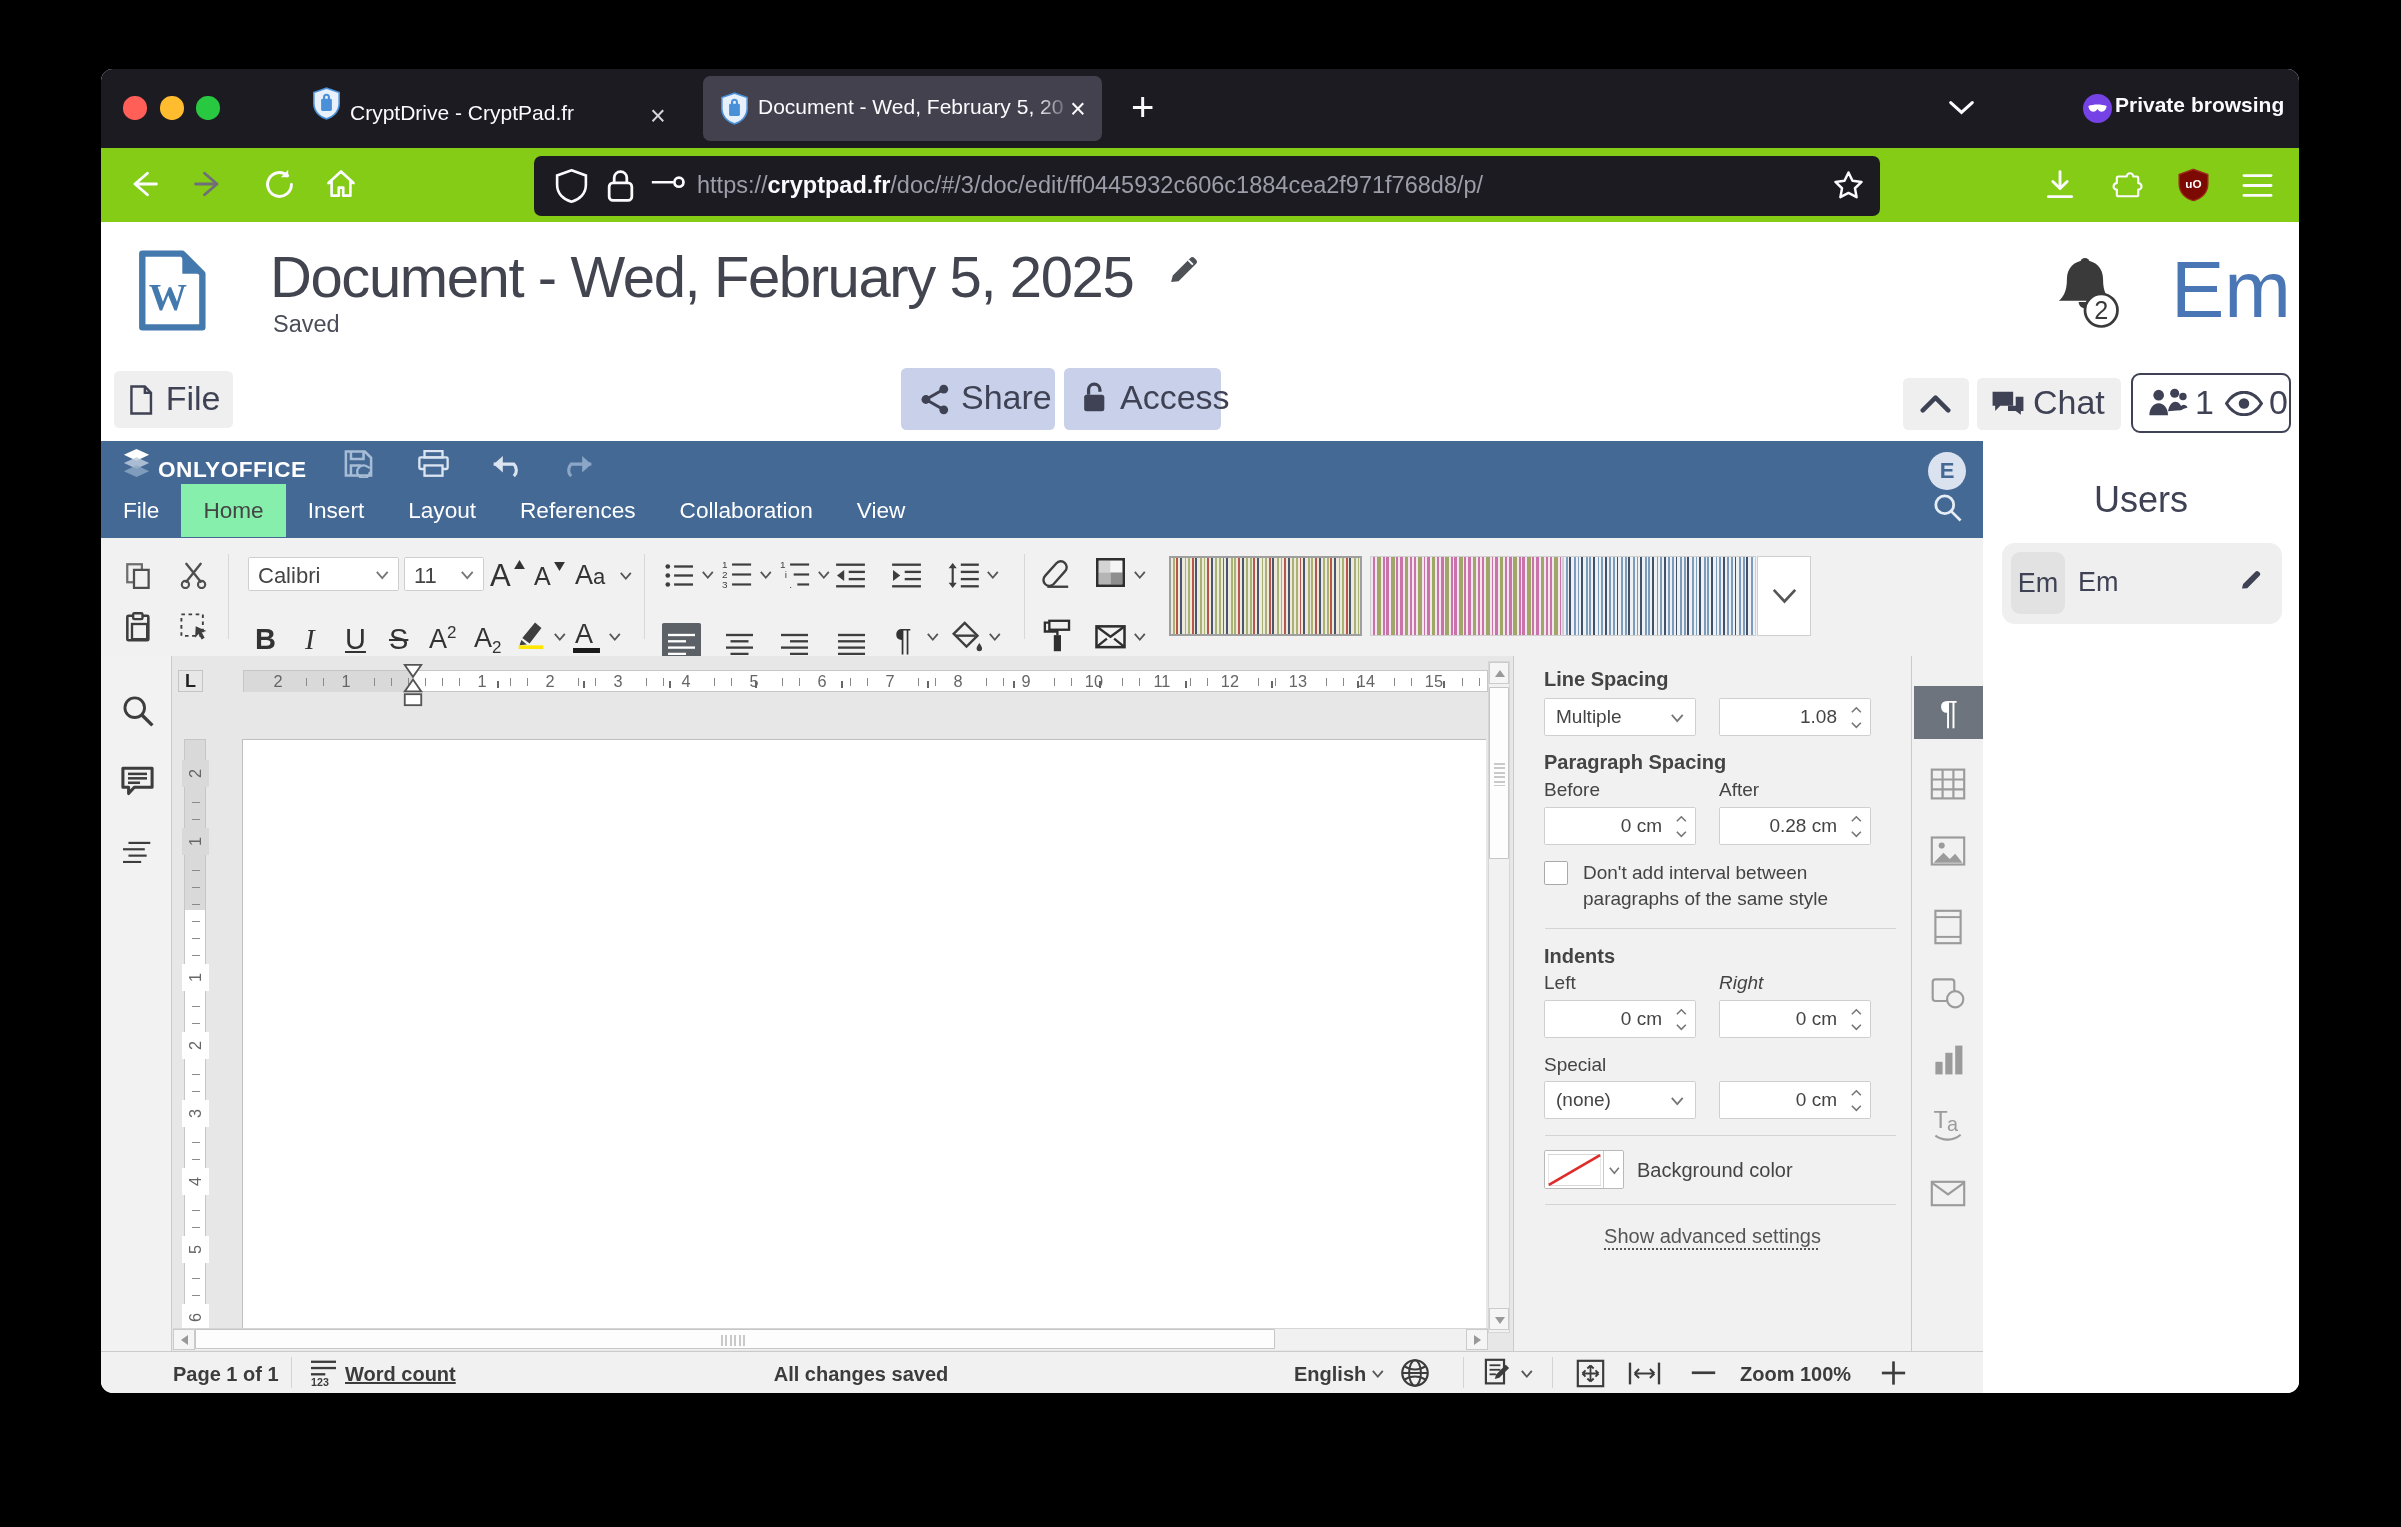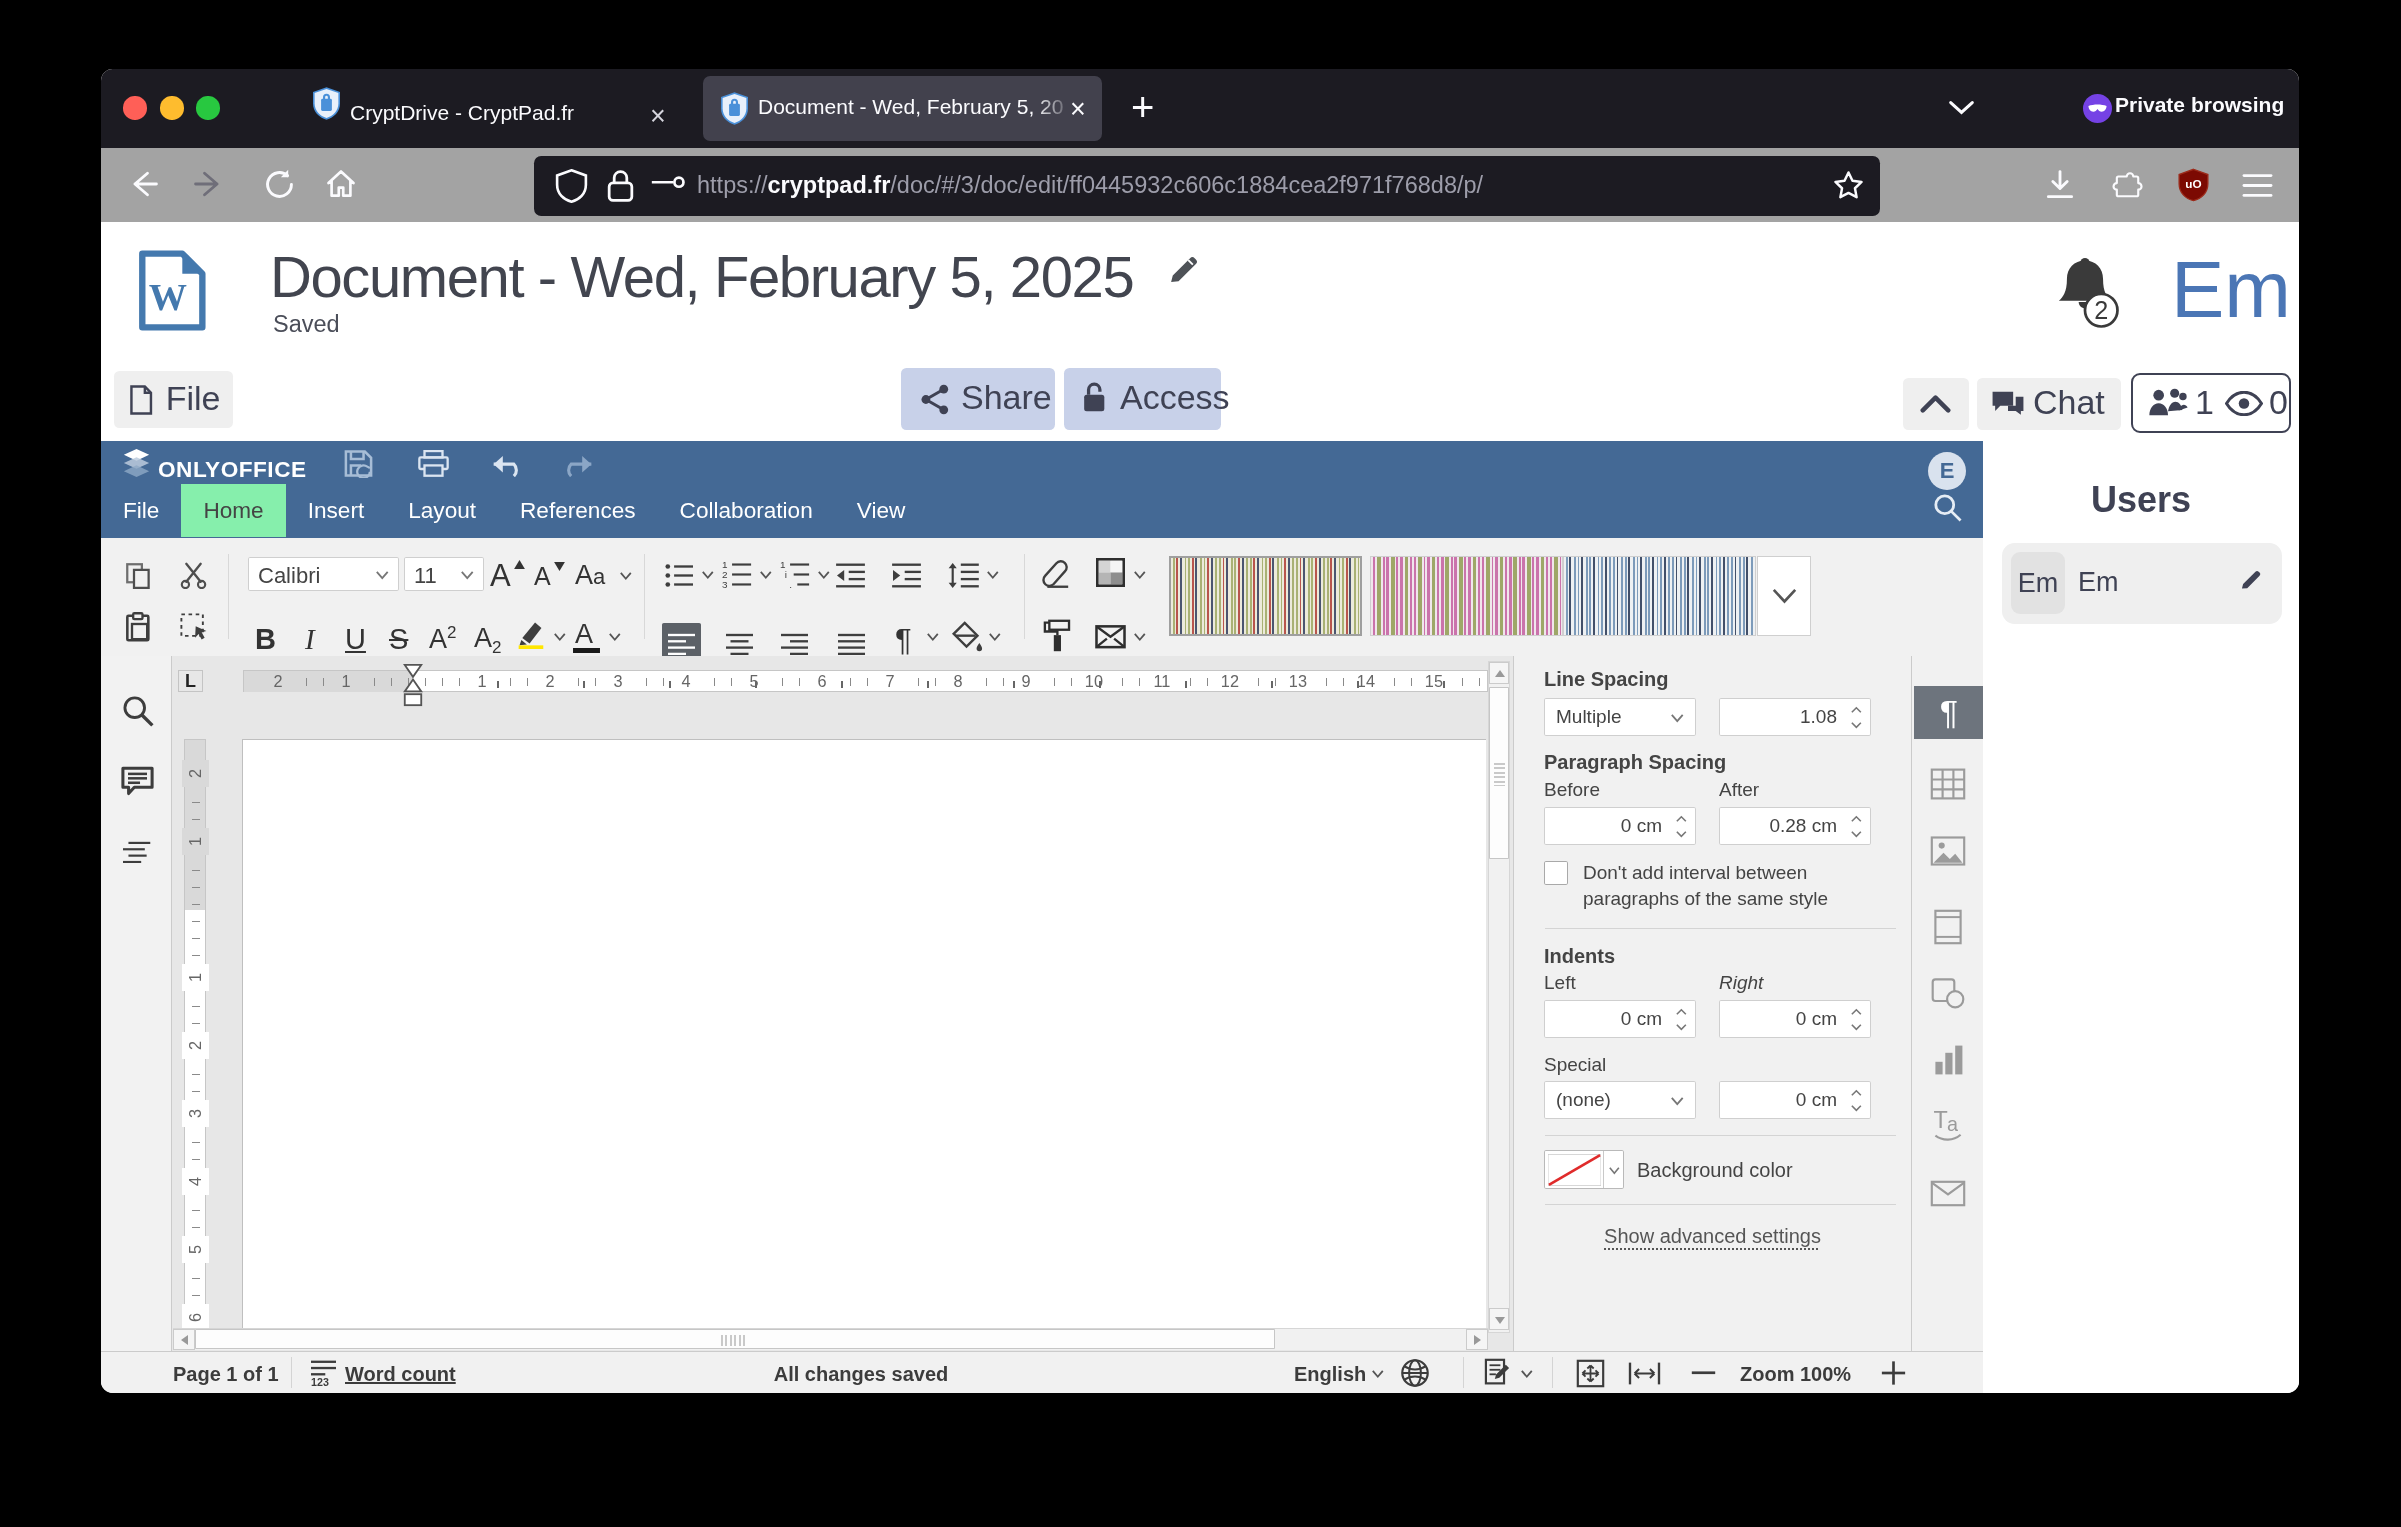--- a/index.html
+++ b/index.html
@@ -14,21 +14,21 @@
 
   #tabbar { left:0; top:0; width:100%; height:79px; background:#1c1b22; }
   .tlight { width:23.5px; height:23.5px; border-radius:50%; top:27px; }
   .tab-title { font-size:21px; color:#fbfbfe; top:25px; white-space:nowrap; }
   .tab-close { color:#d5d5dd; top:24.4px; font-size:27px; font-weight:300; }
   #tab-active { left:602px; top:7.2px; width:399px; height:65px; border-radius:7.2px; background:#42414d; }
   #tab-active .tab-title { overflow:hidden; width:315px;
     -webkit-mask-image:linear-gradient(90deg,#000 88%,transparent); mask-image:linear-gradient(90deg,#000 88%,transparent); }
   #newtab { font-size:40px; font-weight:200; color:#fbfbfe; }
 
-  #navbar { left:0; top:79px; width:100%; height:74px; background:#a3a3a3; }
+  #navbar { left:0; top:79px; width:100%; height:74px; background:#84cc16; }
   #urlbar { left:433px; top:8.1px; width:1346px; height:60px; background:#1c1b22; border-radius:7.2px; }
   #urltext { left:163px; top:16.3px; font-size:23.5px; white-space:nowrap; color:#9d9daa; }
   #urltext b { color:#fbfbfe; font-weight:600; }
 
   
   #doc-title { left:169px; top:174px; font-size:58px; letter-spacing:-1.4px; color:#42454f; white-space:nowrap; }
   #doc-saved { left:172px; top:242px; font-size:23.5px; color:#4b4e59; }
   #account-name { top:181px; right:8.1px; font-size:80px; color:#4b76b5; line-height:1; }
   .cp-btn { background:#efefef; border-radius:5.4px; color:#3f4254; }
   .cp-btn-blue { background:#c8d1e9; }
@@ -78,21 +78,21 @@
   .spin-ar { right:7.2px; color:#777; }
   .pdiv { left:31px; width:351px; height:0.9px; background:#d4d4d4; }
   #strip { left:1811px; top:0; width:71px; height:695px; background:#f1f1f1; }
   .strip-ic { left:18px; width:36px; height:36px; color:#9b9b9b; }
   #statusbar { left:0; top:1282px; width:1882px; height:42px; background:#f1f1f1; border-top:0.9px solid #cbcbcb; }
   .st { font-size:20px; font-weight:700; color:#3c3c3c; }
   .sdiv { top:5.4px; width:0.9px; height:31px; background:#d4d4d4; }
 
   
   #users { left:1882px; top:372px; width:316px; height:952px; background:#fff; }
-  #users-title { top:38px; width:100%; text-align:center; font-size:36px; font-weight:700; color:#3f4254; }
+  #users-title { top:38px; width:100%; text-align:center; font-size:36px; font-weight:400; color:#3f4254; }
   #user-item { left:19px; top:102px; width:280px; height:81px; background:#efefef; border-radius:12.7px; }
   #user-avatar { left:9px; top:9px; width:54px; height:62px; background:#e2e2e2; border-radius:9px;
     text-align:center; line-height:62px; font-size:27px; color:#3f4254; }
   #user-name { left:76px; top:23.5px; font-size:27px; color:#3f4254; }
 </style>
 </head>
 <body>
 
 <div id="window" class="abs">
 

